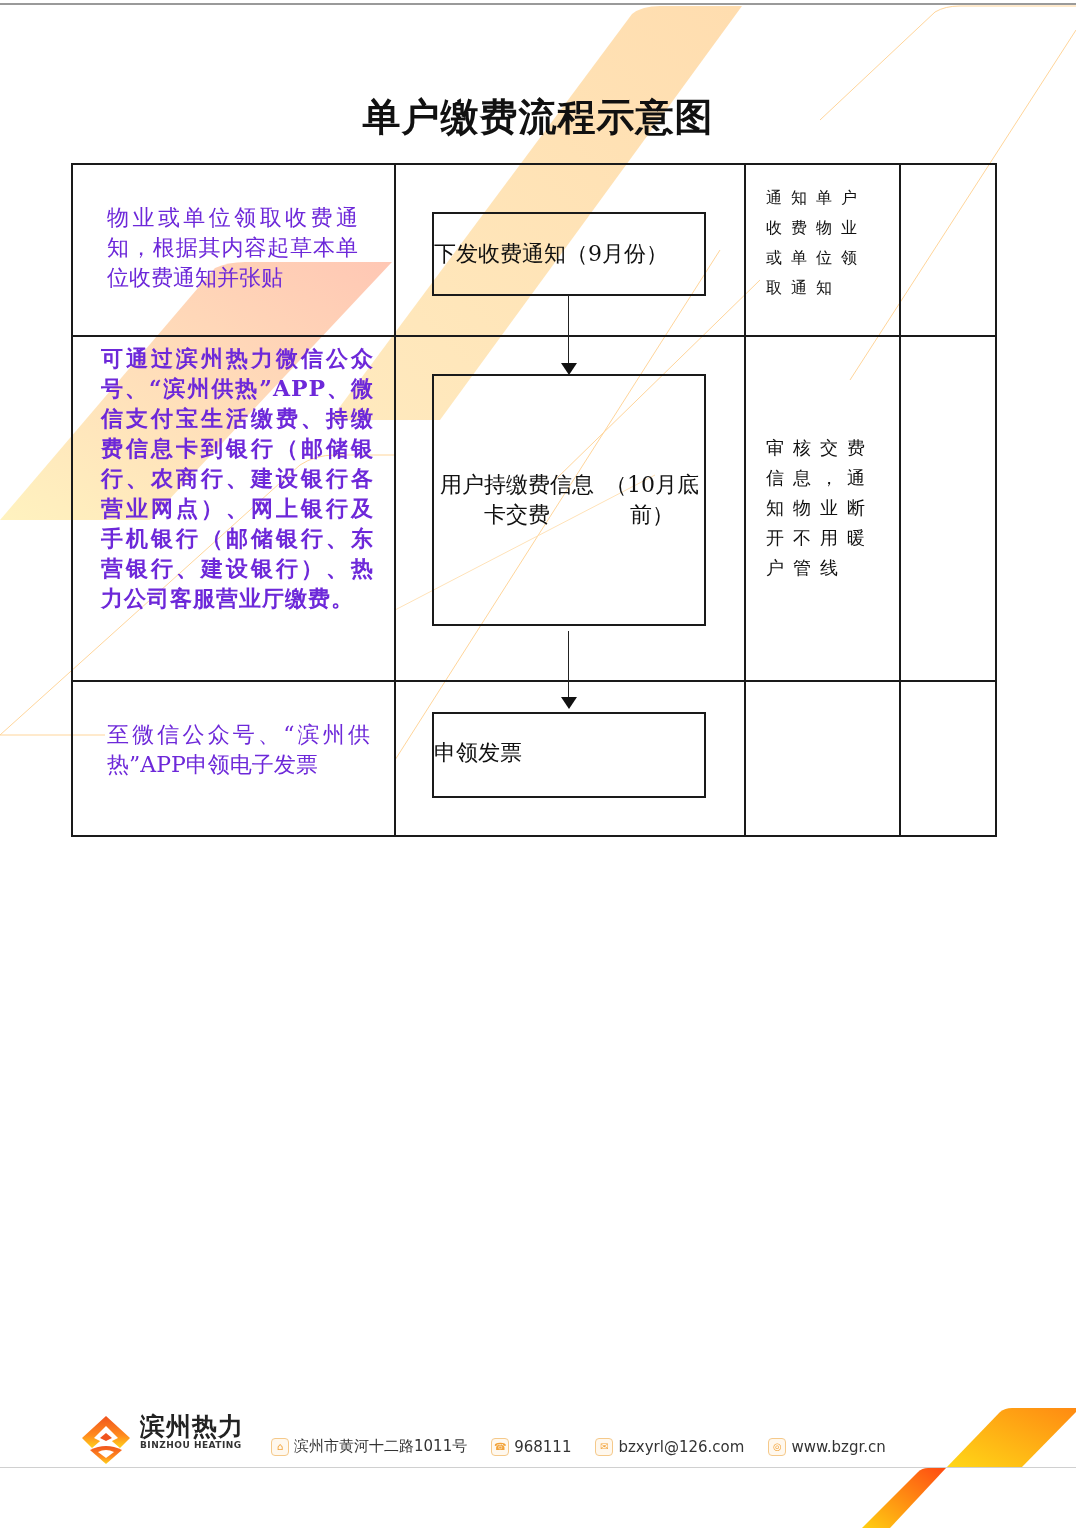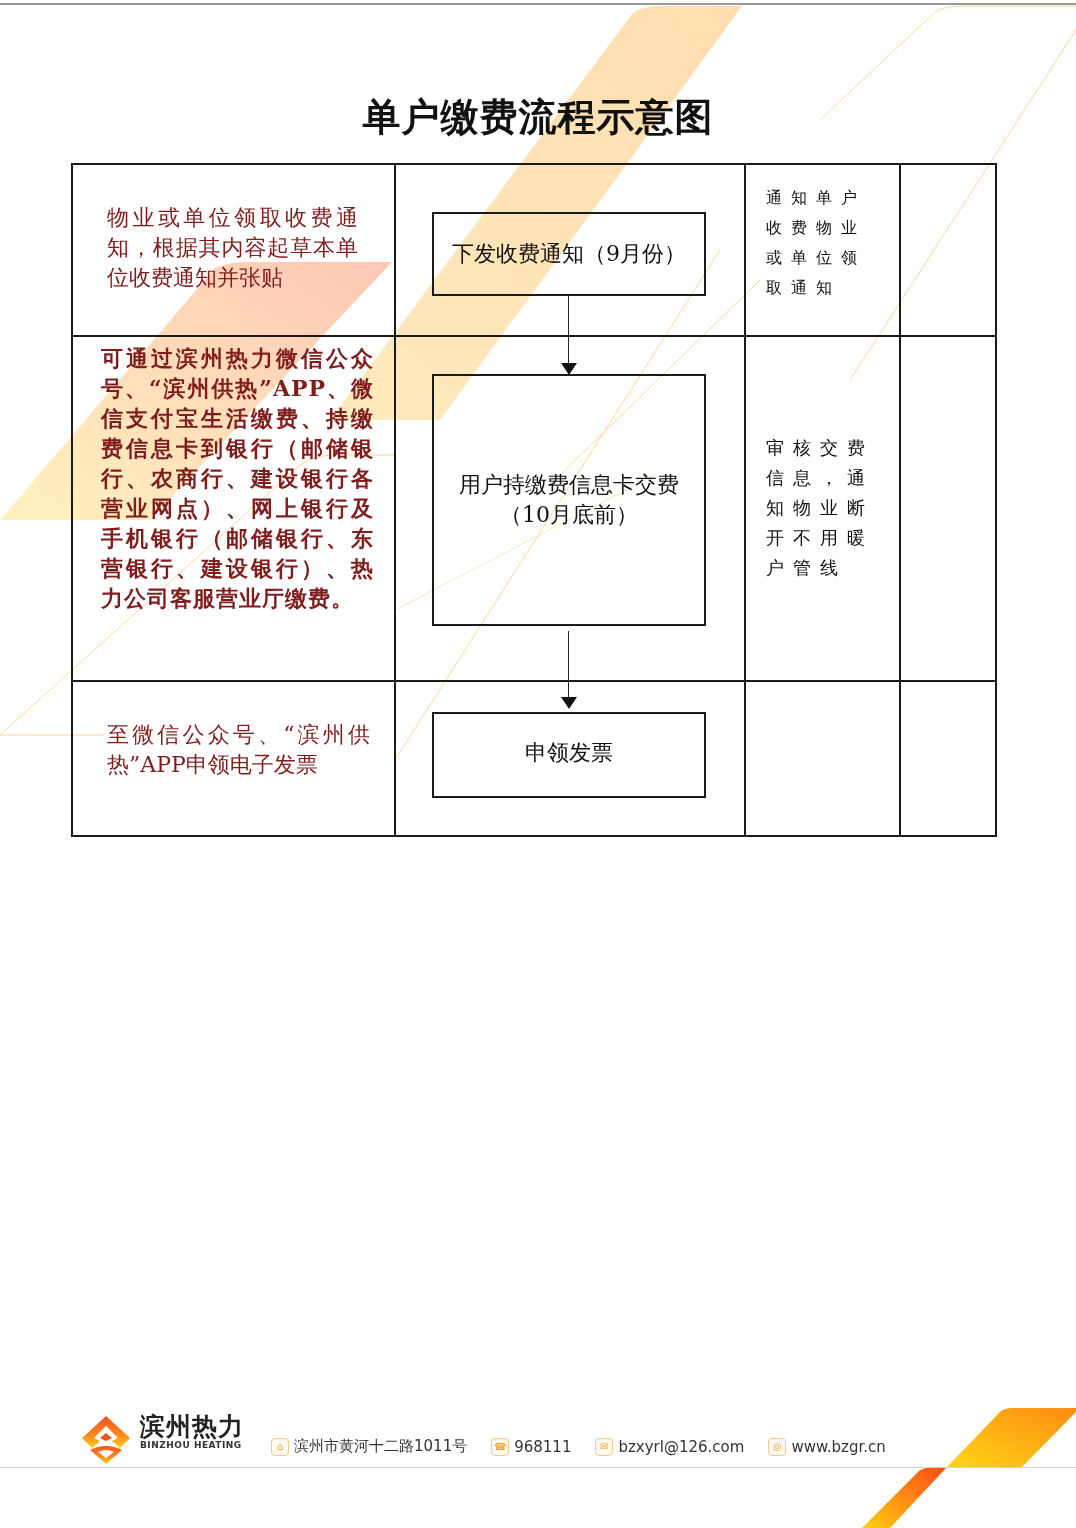--- a/index.html
+++ b/index.html
@@ -23,33 +23,33 @@
   table.flow td, table.flow th {
     border: 2px solid #1a1a1a; padding: 0; vertical-align: top;
   }
   table.flow th {
     background: #e8aa22; height: 84px; vertical-align: middle;
     font-family: "DejaVu Sans", "Liberation Sans", sans-serif;
     font-size: 17px; font-weight: normal; color: #111; text-align: center; line-height: 24px;
   }
   th.h-note { font-size: 19px; }
   .cell-text {
-    font-size: 22px; line-height: 30px; color: #7f1d1d; text-align: justify;
+    font-size: 22px; line-height: 30px; color: #6d28d9; text-align: justify;
     text-align-last: left;
   }
   .c1 { padding: 38px 36px 0 34px; }
   .c2 { padding: 6px 20px 0 28px; letter-spacing: 1px; font-weight: bold; }
   .c3 { padding: 38px 24px 0 34px; }
   .resp { padding: 18px 10px 0 20px; font-size: 16px; line-height: 30px; letter-spacing: 9px; }
   .resp2 { padding: 96px 10px 0 20px; font-size: 18px; line-height: 30px; letter-spacing: 9px; }
   .lane { position: relative; }
   .box {
     position: absolute; left: 36px; width: 270px;
     border: 2px solid #1a1a1a; background: transparent;
-    display: flex; align-items: center; justify-content: center; text-align: center;
+    display: flex; align-items: center; text-align: center;
     font-size: 22px; line-height: 30px; color: #111;
   }
   .vline { position: absolute; left: 172px; width: 1px; background: #222; }
   .arrowhead {
     position: absolute; left: 165px; width: 0; height: 0;
     border-left: 8px solid transparent; border-right: 8px solid transparent; border-top: 12px solid #111;
   }
   .footer-rule { position: absolute; left: 0; top: 1467px; width: 1076px; height: 1px; background: #d0d0d0; }
   .logo { position: absolute; left: 80px; top: 1414px; display: flex; }
   .logo-cn { font-family: "DejaVu Sans", "Liberation Sans", sans-serif; font-size: 25px; font-weight: bold; color: #222; letter-spacing: 1px; line-height: 26px; }
@@ -129,21 +129,21 @@
     <td><span></span></td>
   </tr>
 
   <tr style="height:345px">
     <td>
       <div class="cell-text c2">可通过滨州热力微信公众号、“滨州供热”APP、微信支付宝生活缴费、持缴费信息卡到银行（邮储银行、农商行、建设银行各营业网点）、网上银行及手机银行（邮储银行、东营银行、建设银行）、热力公司客服营业厅缴费。</div>
     </td>
     <td class="lane">
       <div class="vline" style="top:0;height:26px;"></div>
       <div class="arrowhead" style="top:26px;"></div>
-      <div class="box" style="top:37px;height:248px;flex-direction:column;">
+      <div class="box" style="top:37px;height:248px;flex-direction:row;">
         <div>用户持缴费信息卡交费</div>
         <div>（10月底前）</div>
       </div>
       <div class="vline" style="top:294px;height:53px;"></div>
     </td>
     <td>
       <div class="resp2">审核交费信息，通知物业断开不用暖户管线</div>
     </td>
     <td><span></span></td>
   </tr>

